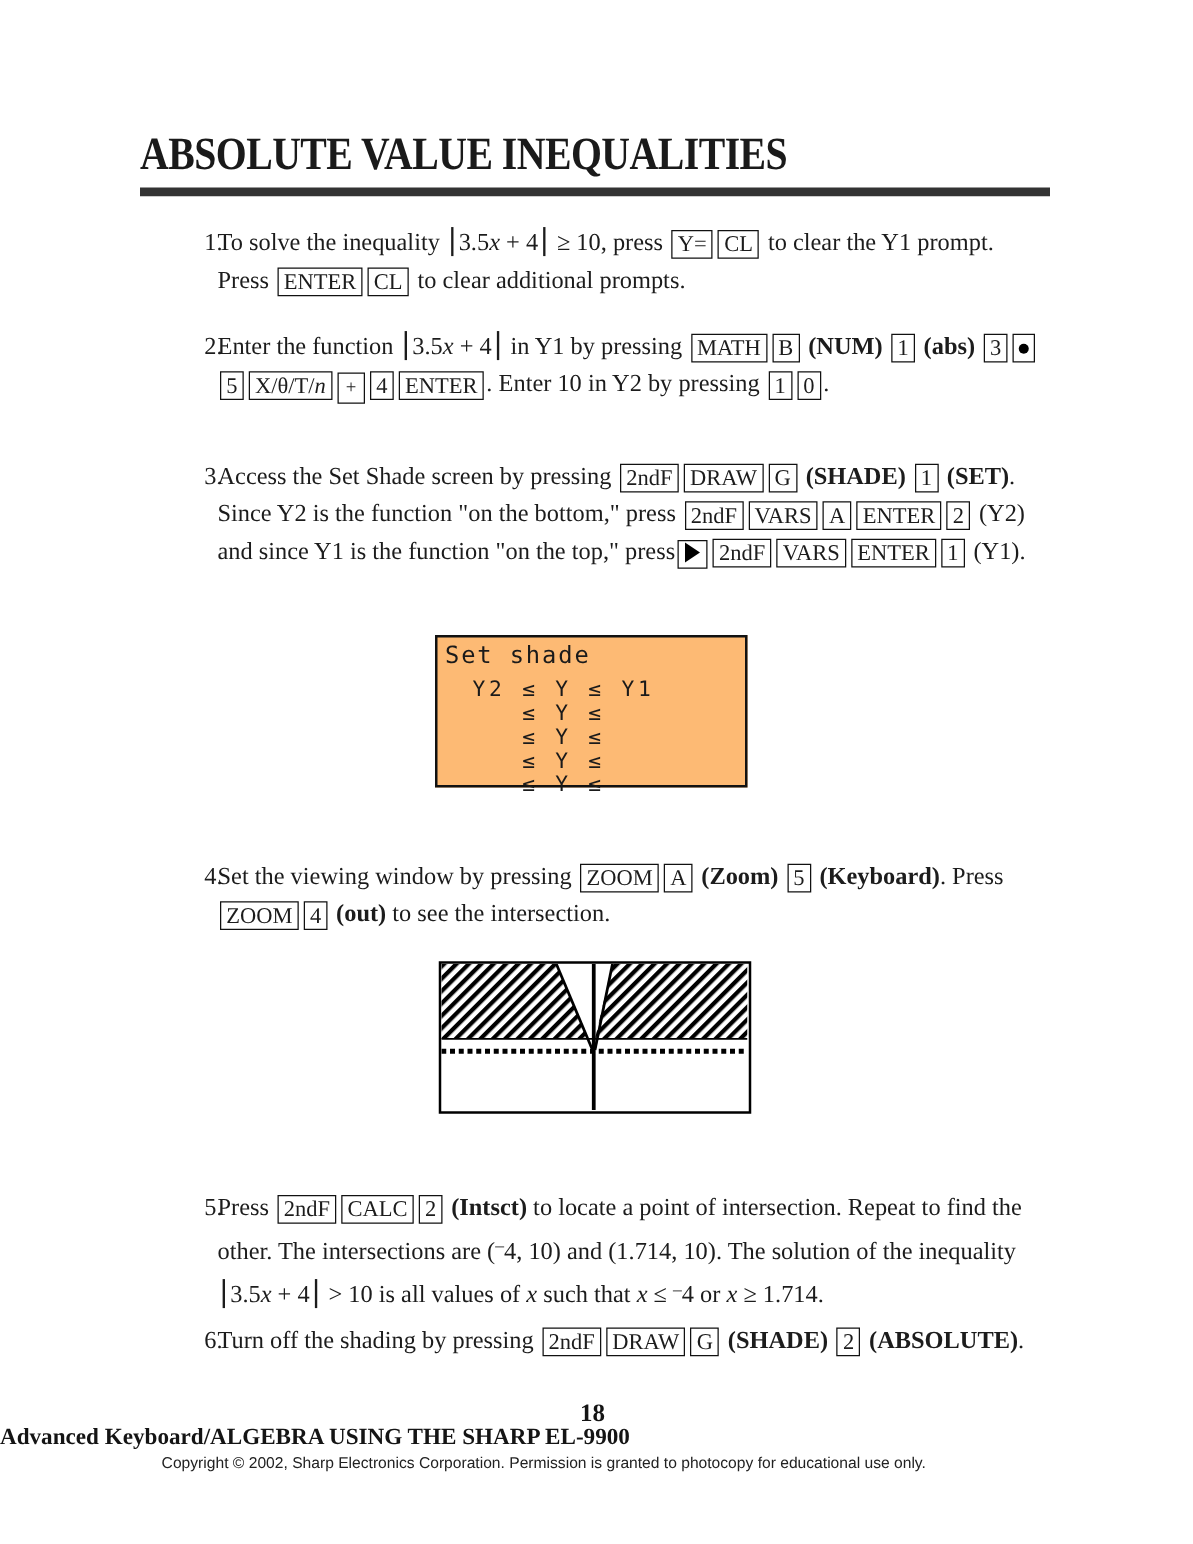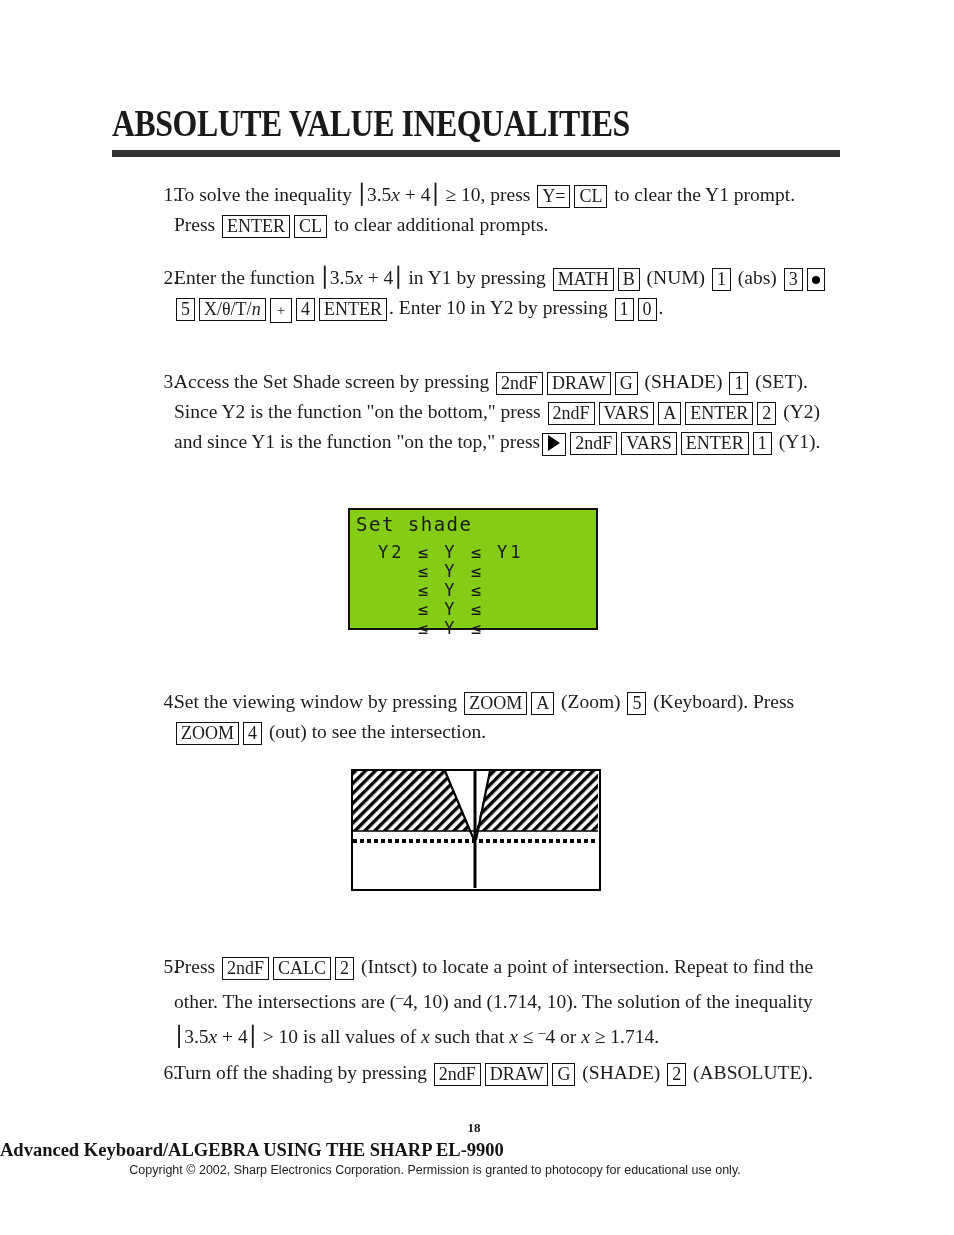--- a/index.html
+++ b/index.html
@@ -102,33 +102,33 @@
     border-bottom: 8px solid transparent;
     vertical-align: -2px;
   }
   .key .dot {
     display: inline-block;
     width: 8px; height: 8px;
     border-radius: 50%;
     background: #000;
     vertical-align: 1px;
   }
-  .bld { font-weight: normal; }
+  .bld { font-weight: bold; }
   .it  { font-style: italic; }
   .neg { vertical-align: 0.42em; font-size: 0.72em; letter-spacing: 0; }
 
   
   .lcd {
     position: absolute;
     left: 348px;
     top: 508px;
     width: 250px;
     height: 122px;
     border: 2.5px solid #111;
-    background: #84cc16;
+    background: #fdba74;
     box-sizing: border-box;
     font-family: "DejaVu Sans Mono", monospace;
     color: #1a1a1a;
   }
   .lcd-title {
     position: absolute;
     left: 6px;
     top: 3px;
     font-size: 19px;
     letter-spacing: 1.5px;
@@ -154,21 +154,21 @@
     border: 2.5px solid #000;
     box-sizing: border-box;
     background: #fff;
     overflow: hidden;
   }
   .graph svg { display: block; }
   .footer-page {
     position: absolute;
     top: 1120px;
     left: 0; width: 948px;
-    font-size: 13px;
+    font-size: 20px;
     font-weight: bold;
     text-align: center;
   }
   .footer-line1 {
     position: absolute;
     top: 1140px;
     left: 0; width: 954px;
     font-size: 18.5px;
     font-weight: bold;
   }

